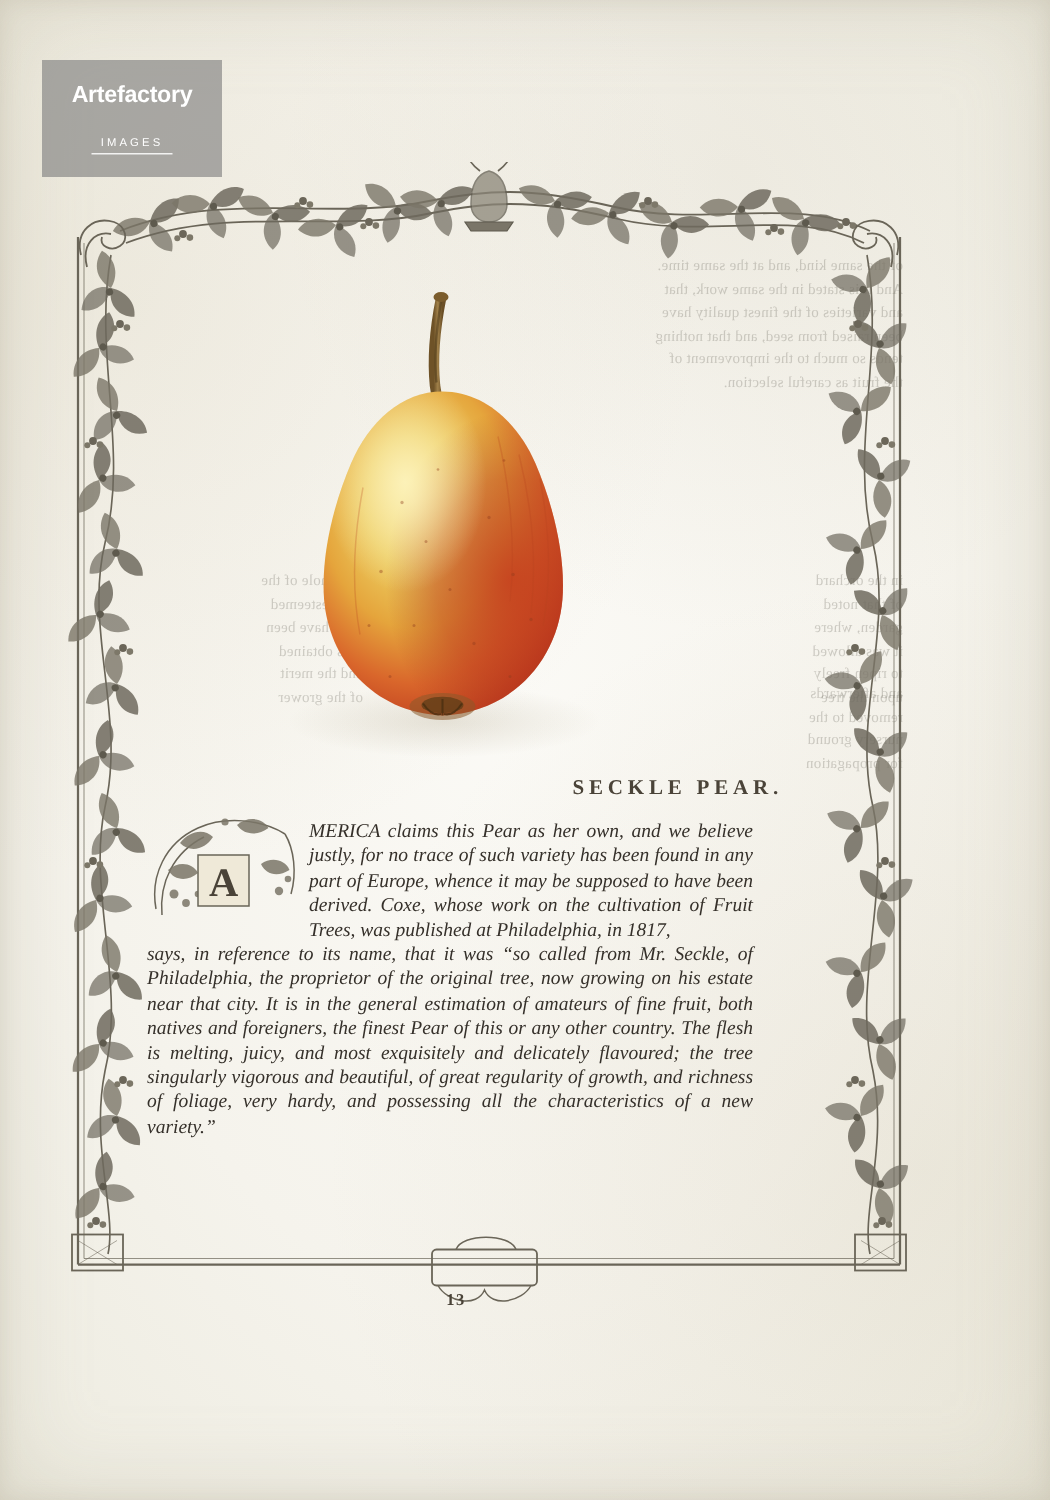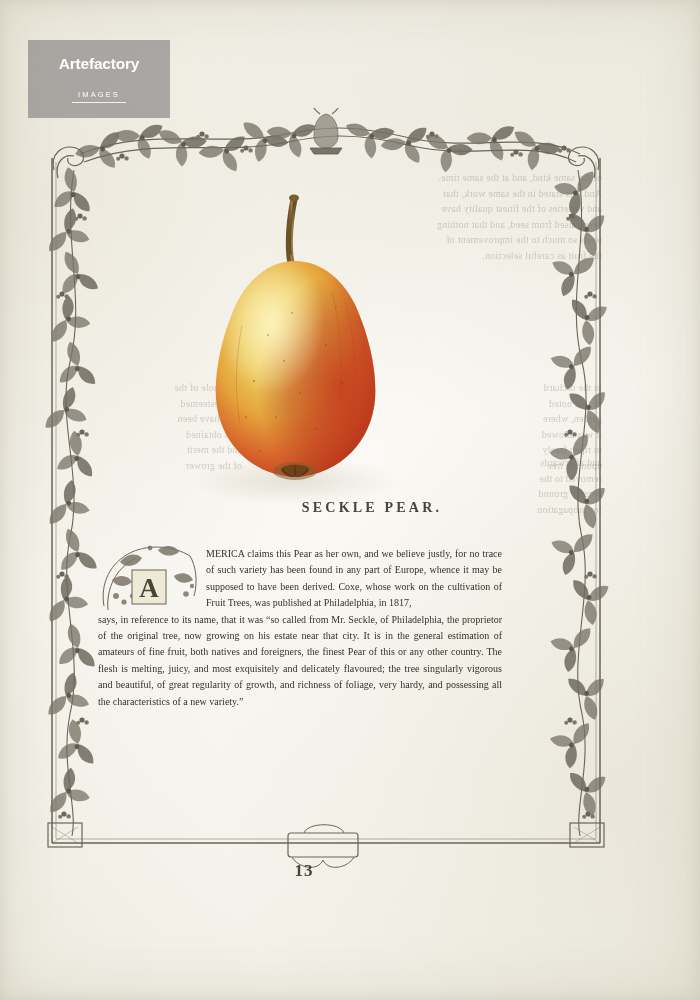--- a/index.html
+++ b/index.html
@@ -72,38 +72,39 @@
     left: 150px;
     top: 185px;
     width: 290px;
     height: 330px;
   }
 
   
   .plate-title {
     position: absolute;
     left: 222px;
-    top: 500px;
+    top: 518px;
     width: 300px;
     font-family: "Liberation Serif", serif;
     font-size: 14px;
     letter-spacing: 3.2px;
     font-weight: bold;
     color: #4a4338;
-    text-align: center;
+    text-align: right;
   }
   .textcol {
     position: absolute;
     left: 98px;
     top: 546px;
     width: 404px;
-    font-size: 10px;
+    font-size: 13px;
     line-height: 16.4px;
     color: #35302a;
     text-align: justify;
+    font-style: italic;
   }
   .textcol p { margin: 0; }
   .para-indent { text-indent: 14px; }
   .first-para {
     margin-left: 108px !important;
     width: 296px;
   }
   .after-drop {
     margin-top: 0;
   }
@@ -123,32 +124,32 @@
     top: 852px;
     width: 64px;
     height: 40px;
     text-align: center;
   }
   .folio-num {
     position: absolute;
     left: 0;
     top: 9px;
     width: 64px;
-    font-size: 17px;
+    font-size: 11px;
     letter-spacing: 1px;
     color: #4a4338;
     font-weight: bold;
   }
 
   
   .watermark {
     position: absolute;
     left: 28px;
     top: 40px;
-    width: 142px;
+    width: 120px;
     height: 78px;
     background: rgba(125,125,125,0.62);
     color: #ffffff;
     display: flex;
     flex-direction: column;
     justify-content: center;
     align-items: center;
     font-family: "Liberation Sans", sans-serif;
   }
   .wm-main {

